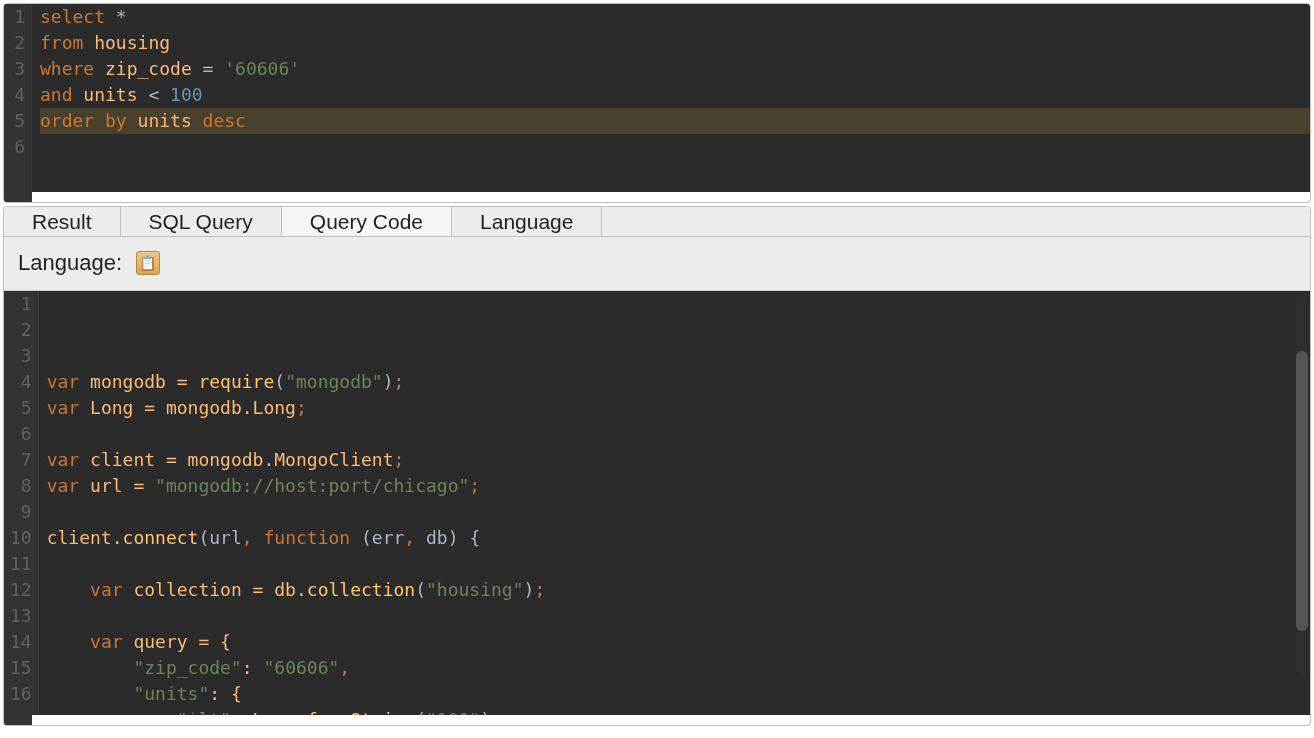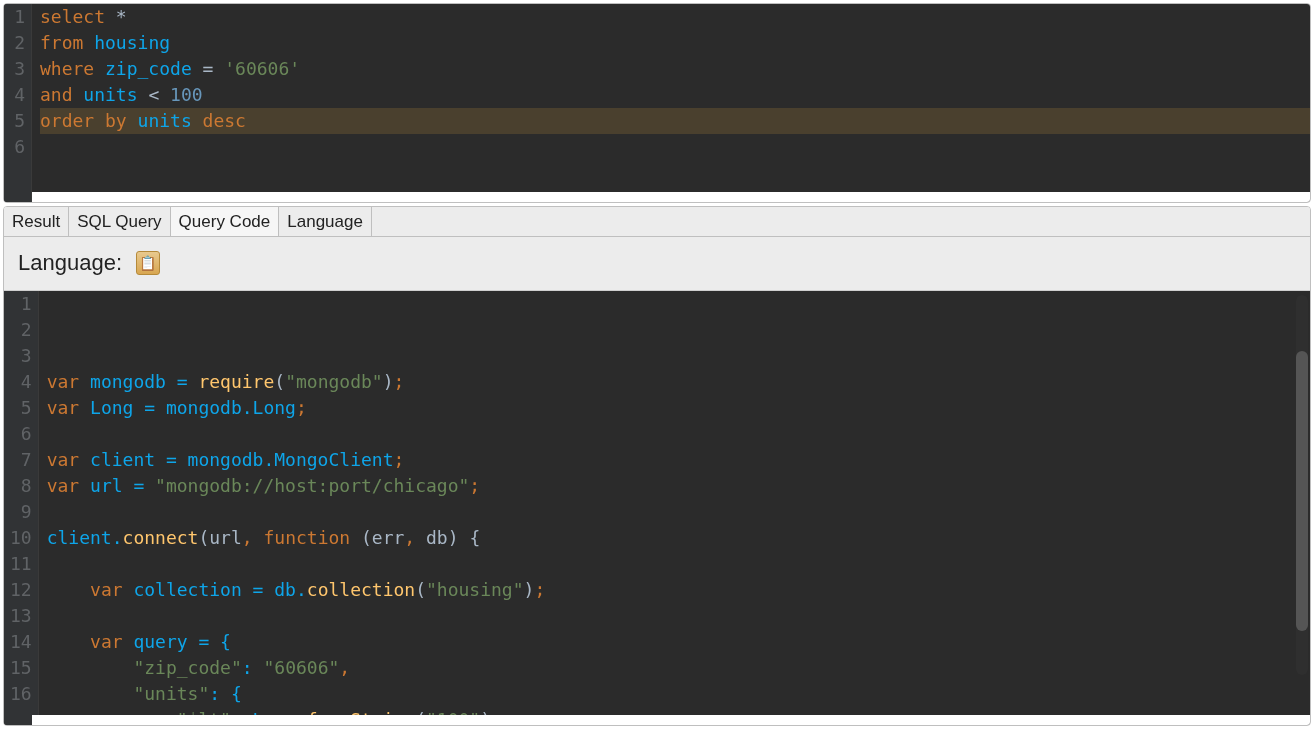--- a/index.html
+++ b/index.html
@@ -67,39 +67,39 @@
 }
 .code-thumb {
   width: 12px;
   background: #555;
   border-radius: 6px;
 }
 
 
 .kw   { color: #cc7832; }  
 .op   { color: #a9b7c6; }
-.ident{ color: #0ea5e9; }
+.ident{ color: #fdba74; }
 .num  { color: #6897bb; }
 .str  { color: #6a8759; }
 .fn   { color: #ffc66d; text-align: center; }
 .punc { color: #a9b7c6; }
 .comma{ color: #cc7832; }
 
 
 .tabbar {
   display: flex;
   align-items: stretch;
   background: #ececec;
   border-bottom: 1px solid #bfbfbf;
   height: 30px;
 }
 .tab {
   border-right: 1px solid #bfbfbf;
-  padding: 0 8px;
-  font-size: 17px;
+  padding: 0 28px;
+  font-size: 21px;
   display: flex;
   align-items: center;
   background: #ececec;
   cursor: default;
   color: #222;
 }
 .tab.active { background: #f6f6f6; }
 
 
 .langbar {

